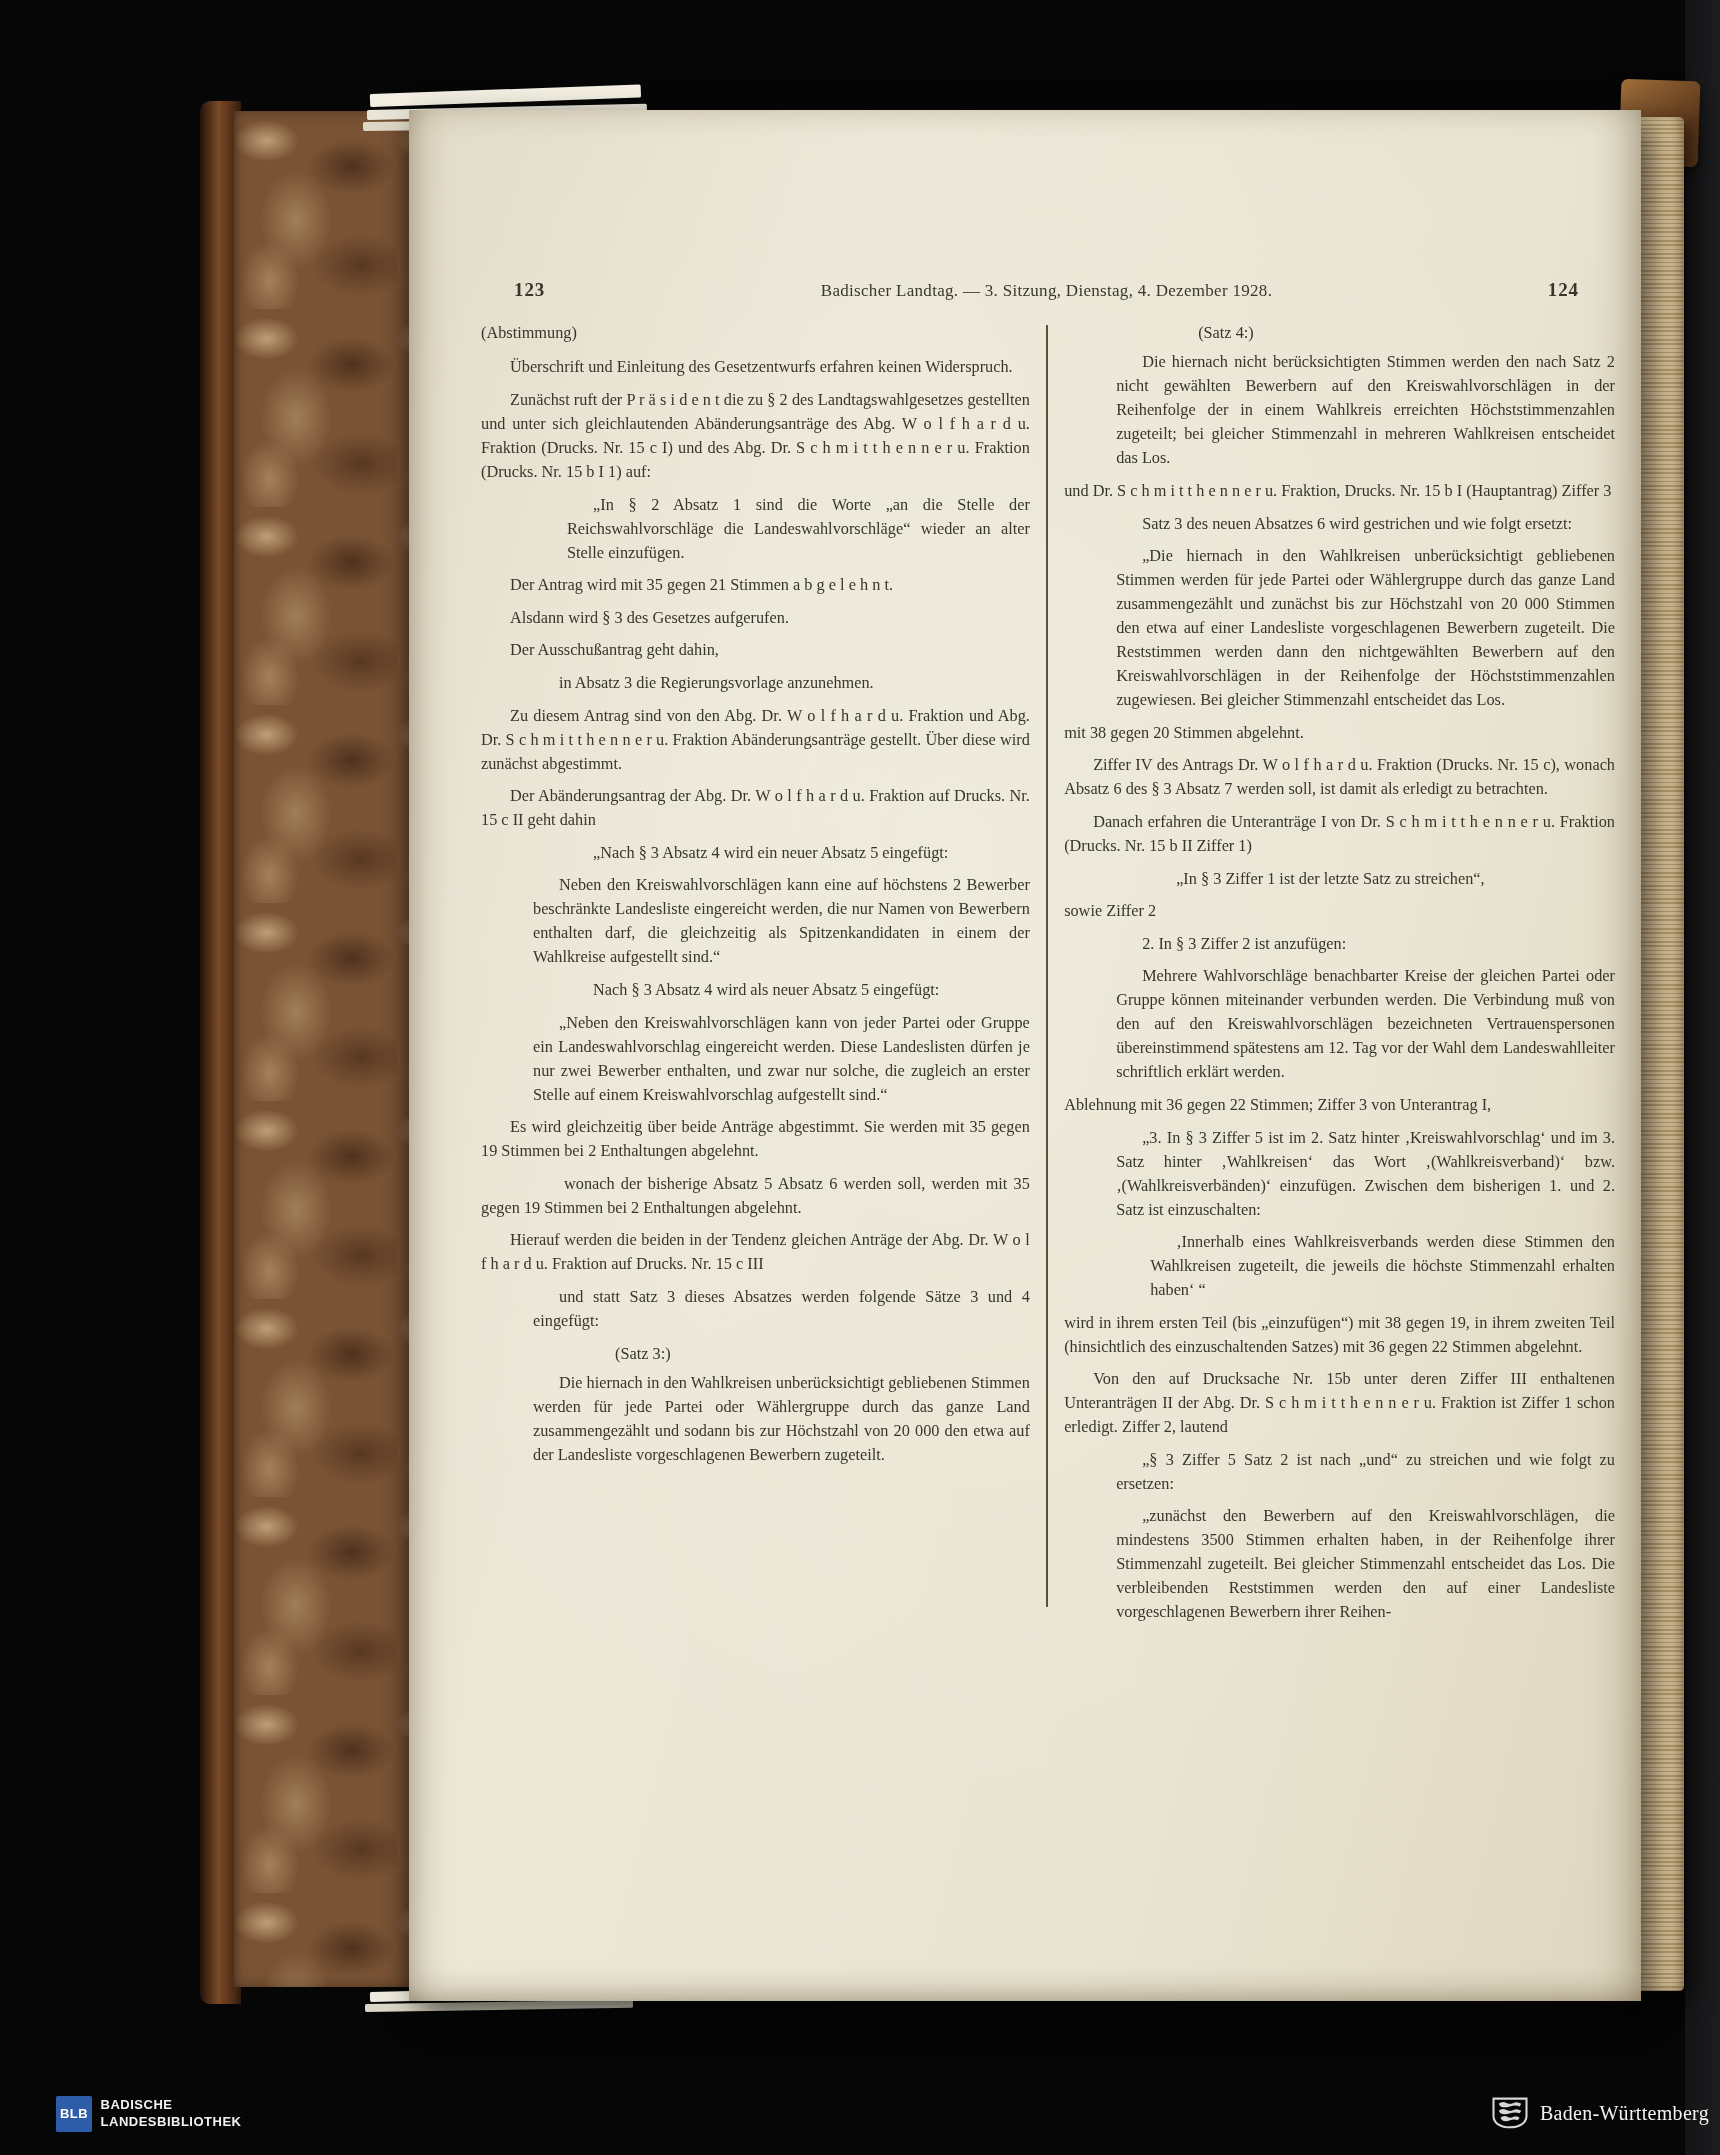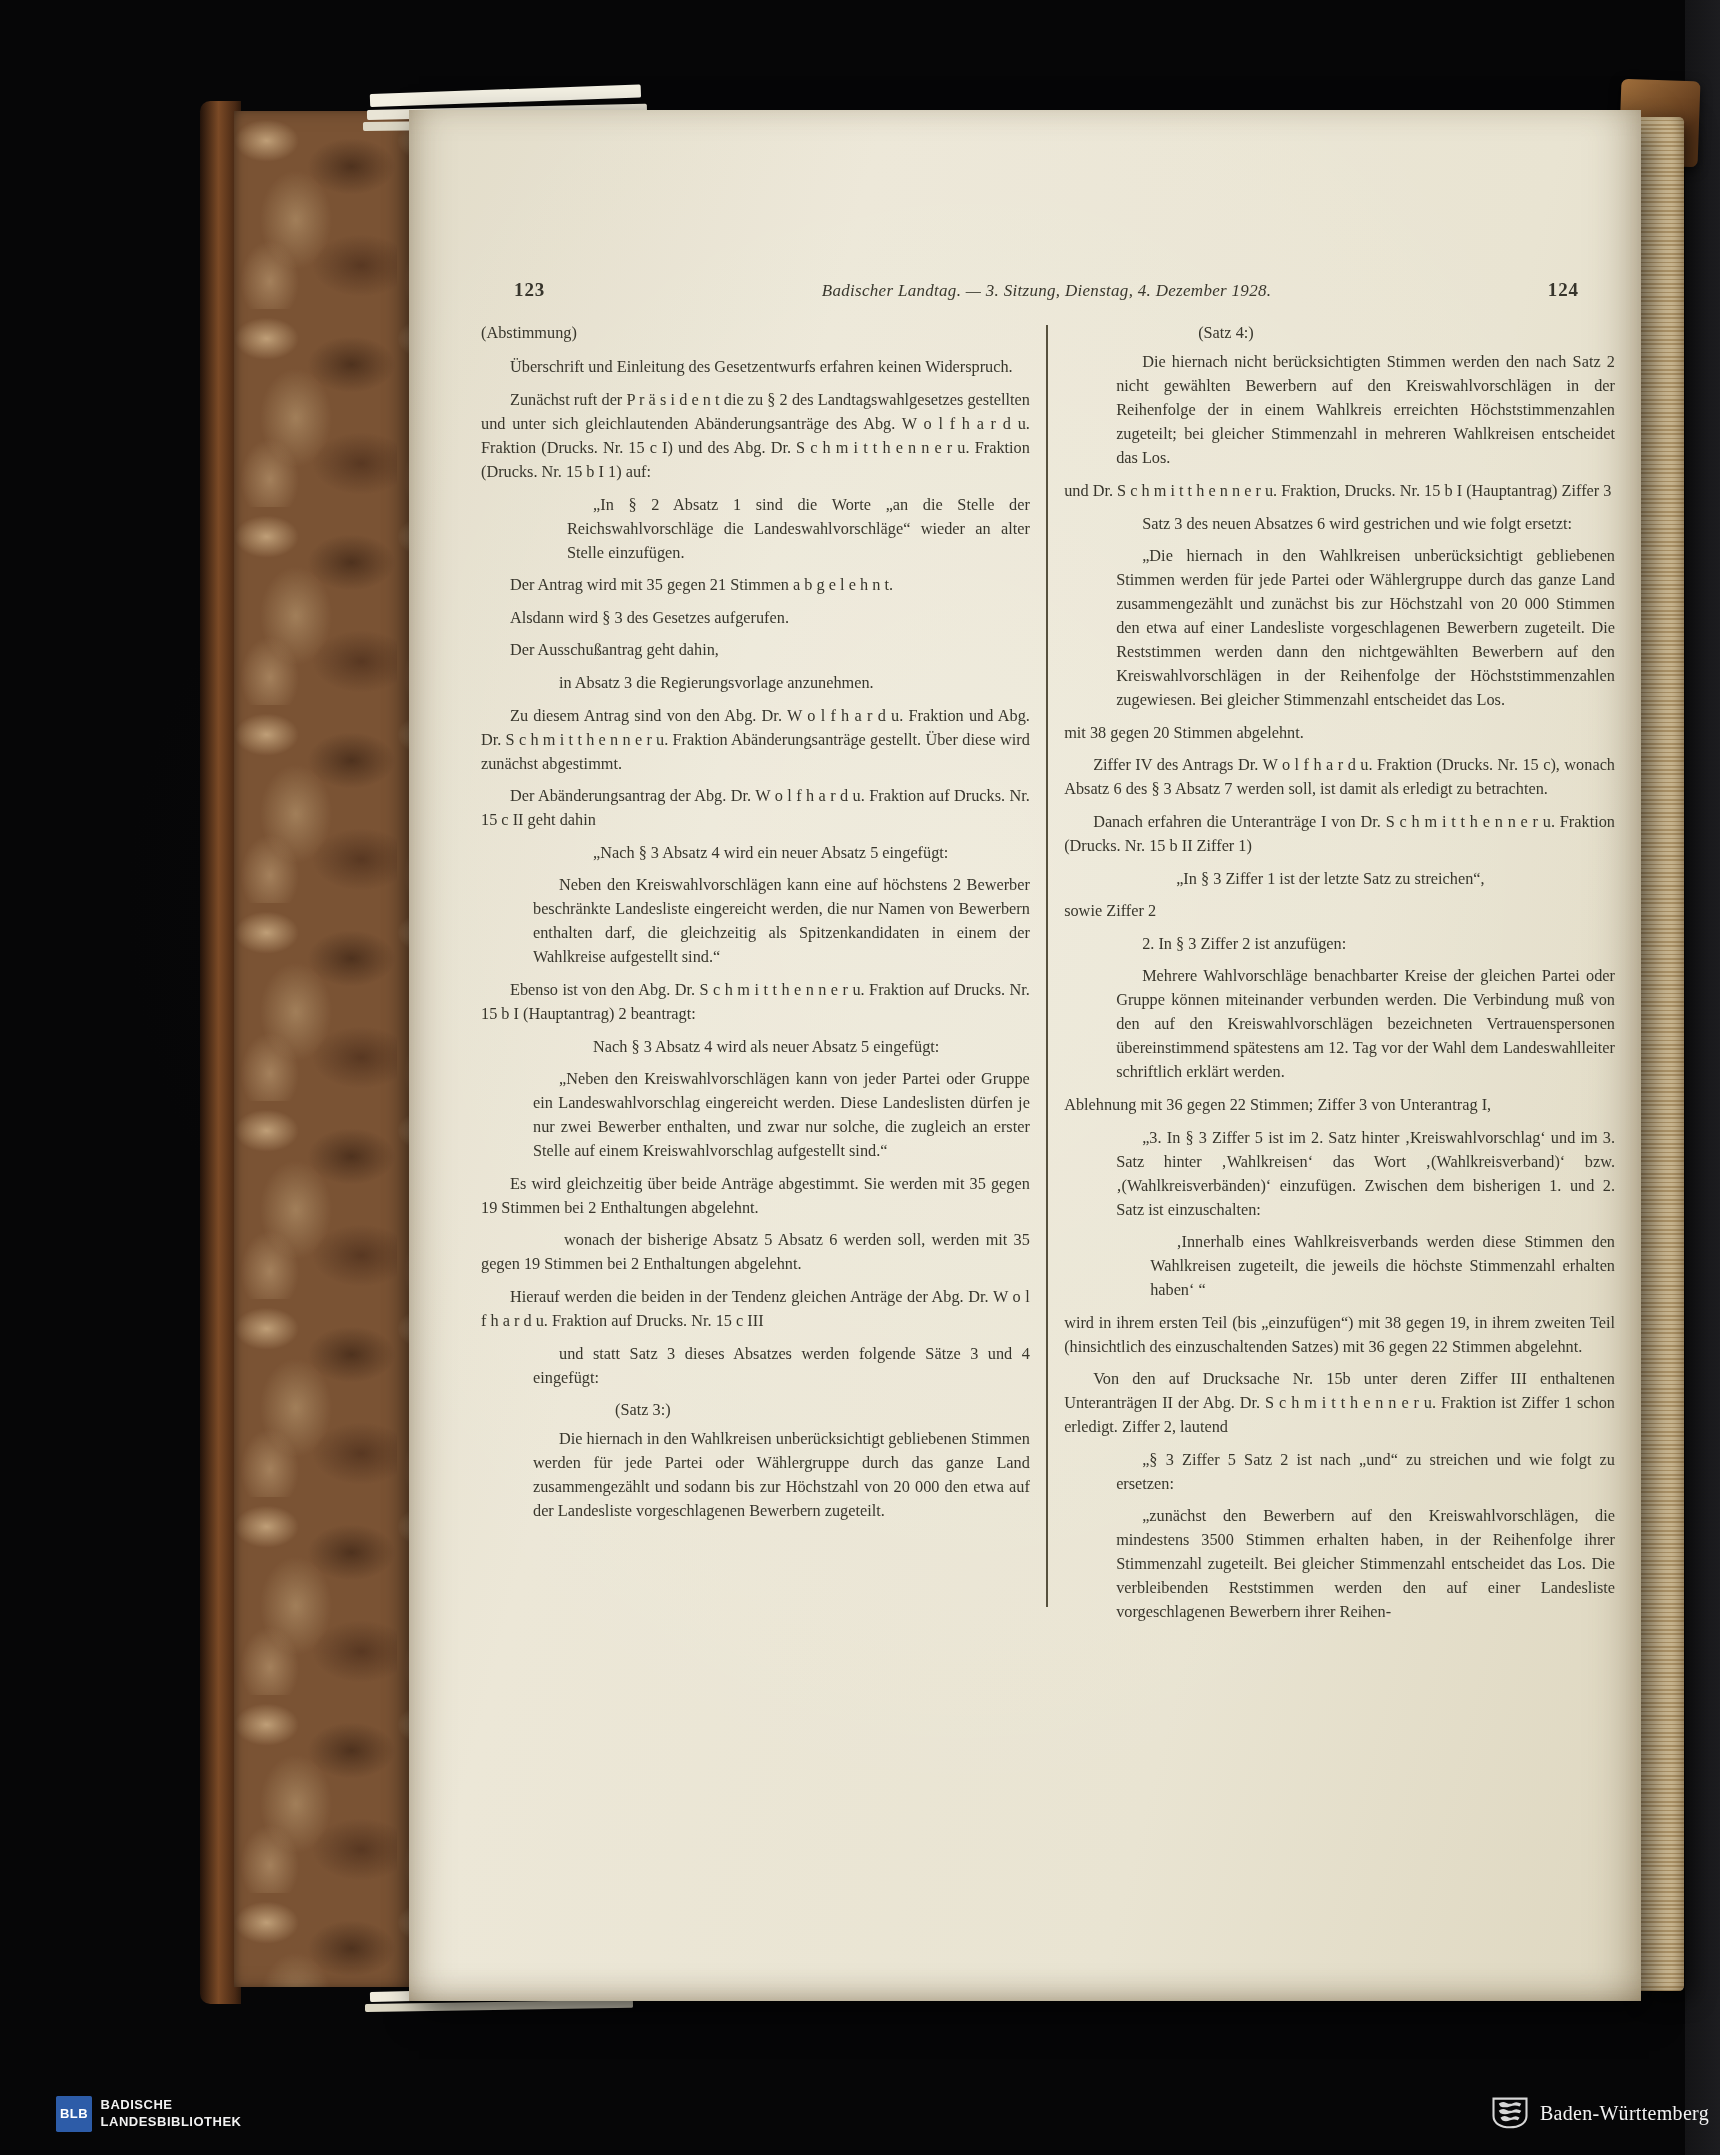--- a/index.html
+++ b/index.html
@@ -57,21 +57,21 @@
       inset -29px 0 48px -26px rgba(95,72,40,.55),
       inset 0 -22.4px 34px -22.4px rgba(90,70,40,.4),
       8.6px 12px 31px rgba(0,0,0,.65);}
 
   .page-inner{position:absolute;inset:0;padding:169px 24px 0 72px;color:#37352c;}
 
   .page-header{display:flex;align-items:baseline;width:1134px;margin-bottom:20.6px;}
   .pagenum{font-weight:bold;font-size:19px;letter-spacing:0.9px;}
   .pagenum.left{padding-left:33px;}
   .pagenum.right{padding-right:36px;}
-  .running-title{flex:1;text-align:center;font-size:17px;letter-spacing:0.3px;color:#3a382e;font-style:italic;}
+  .running-title{flex:1;text-align:center;font-size:17px;letter-spacing:0.3px;color:#3a382e;}
 
   .columns{display:flex;width:1134px;align-items:stretch;}
   .col{width:549px;font-size:16.3px;line-height:24px;text-align:justify;color:#38362c;}
   .col.right{width:551px;}
   .divider{width:1.7px;background:#57513e;margin:3.4px 16.3px 26px 16.3px;}
 
   .blk{margin:0 0 8.6px 0;}
   .heading{font-weight:normal;margin-bottom:10.3px;text-align:left;}
   .para{text-indent:29px;}
   .para2{text-indent:83px;}
@@ -127,21 +127,20 @@
               <div class="blk para">Zunächst ruft der P r ä s i d e n t die zu § 2 des Landtagswahlgesetzes gestellten und unter sich gleichlautenden Abänderungsanträge des Abg. W o l f h a r d u. Fraktion (Drucks. Nr. 15 c I) und des Abg. Dr. S c h m i t t h e n n e r u. Fraktion (Drucks. Nr. 15 b I 1) auf:</div>
               <div class="blk quote2">„In § 2 Absatz 1 sind die Worte „an die Stelle der Reichswahlvorschläge die Landeswahlvorschläge“ wieder an alter Stelle einzufügen.</div>
               <div class="blk para">Der Antrag wird mit 35 gegen 21 Stimmen a b g e l e h n t.</div>
               <div class="blk para">Alsdann wird § 3 des Gesetzes aufgerufen.</div>
               <div class="blk para">Der Ausschußantrag geht dahin,</div>
               <div class="blk quote">in Absatz 3 die Regierungsvorlage anzunehmen.</div>
               <div class="blk para">Zu diesem Antrag sind von den Abg. Dr. W o l f h a r d u. Fraktion und Abg. Dr. S c h m i t t h e n n e r u. Fraktion Abänderungsanträge gestellt. Über diese wird zunächst abgestimmt.</div>
               <div class="blk para">Der Abänderungsantrag der Abg. Dr. W o l f h a r d u. Fraktion auf Drucks. Nr. 15 c II geht dahin</div>
               <div class="blk quote2">„Nach § 3 Absatz 4 wird ein neuer Absatz 5 eingefügt:</div>
               <div class="blk quote">Neben den Kreiswahlvorschlägen kann eine auf höchstens 2 Bewerber beschränkte Landesliste eingereicht werden, die nur Namen von Bewerbern enthalten darf, die gleichzeitig als Spitzenkandidaten in einem der Wahlkreise aufgestellt sind.“</div>
-              <div class="blk para">Ebenso ist von den Abg. Dr. S c h m i t t h e n n e r u. Fraktion auf Drucks. Nr. 15 b I (Hauptantrag) 2 beantragt:</div>
               <div class="blk quote2">Nach § 3 Absatz 4 wird als neuer Absatz 5 eingefügt:</div>
               <div class="blk quote">„Neben den Kreiswahlvorschlägen kann von jeder Partei oder Gruppe ein Landeswahlvorschlag eingereicht werden. Diese Landeslisten dürfen je nur zwei Bewerber enthalten, und zwar nur solche, die zugleich an erster Stelle auf einem Kreiswahlvorschlag aufgestellt sind.“</div>
               <div class="blk para">Es wird gleichzeitig über beide Anträge abgestimmt. Sie werden mit 35 gegen 19 Stimmen bei 2 Enthaltungen abgelehnt.</div>
               <div class="blk para2">wonach der bisherige Absatz 5 Absatz 6 werden soll, werden mit 35 gegen 19 Stimmen bei 2 Enthaltungen abgelehnt.</div>
               <div class="blk para">Hierauf werden die beiden in der Tendenz gleichen Anträge der Abg. Dr. W o l f h a r d u. Fraktion auf Drucks. Nr. 15 c III</div>
               <div class="blk quote">und statt Satz 3 dieses Absatzes werden folgende Sätze 3 und 4 eingefügt:</div>
               <div class="blk label">(Satz 3:)</div>
               <div class="blk quote">Die hiernach in den Wahlkreisen unberücksichtigt gebliebenen Stimmen werden für jede Partei oder Wählergruppe durch das ganze Land zusammengezählt und sodann bis zur Höchstzahl von 20 000 den etwa auf der Landesliste vorgeschlagenen Bewerbern zugeteilt.</div>
             </div>
           <div class="divider"></div>

